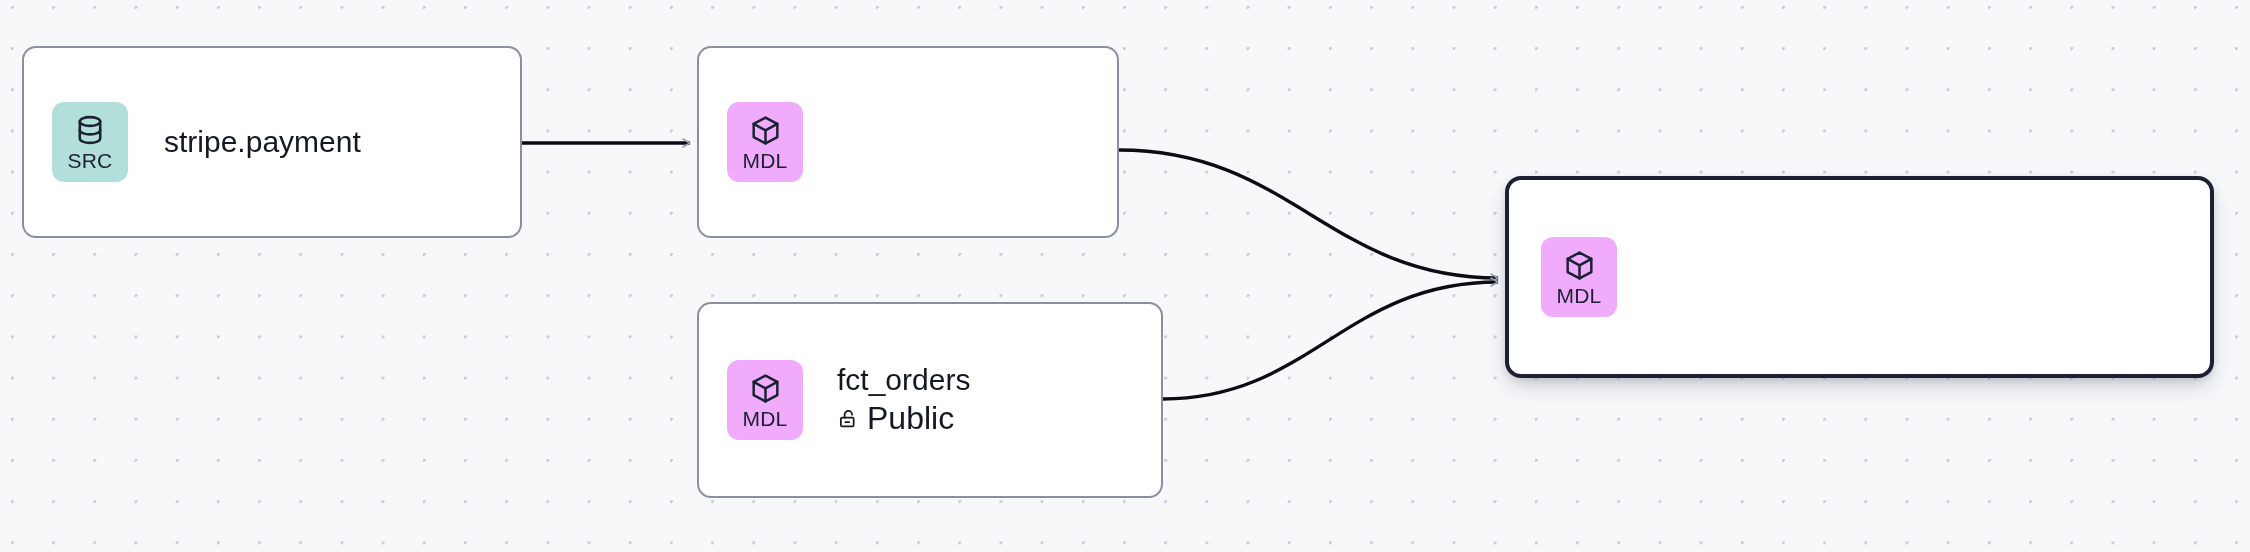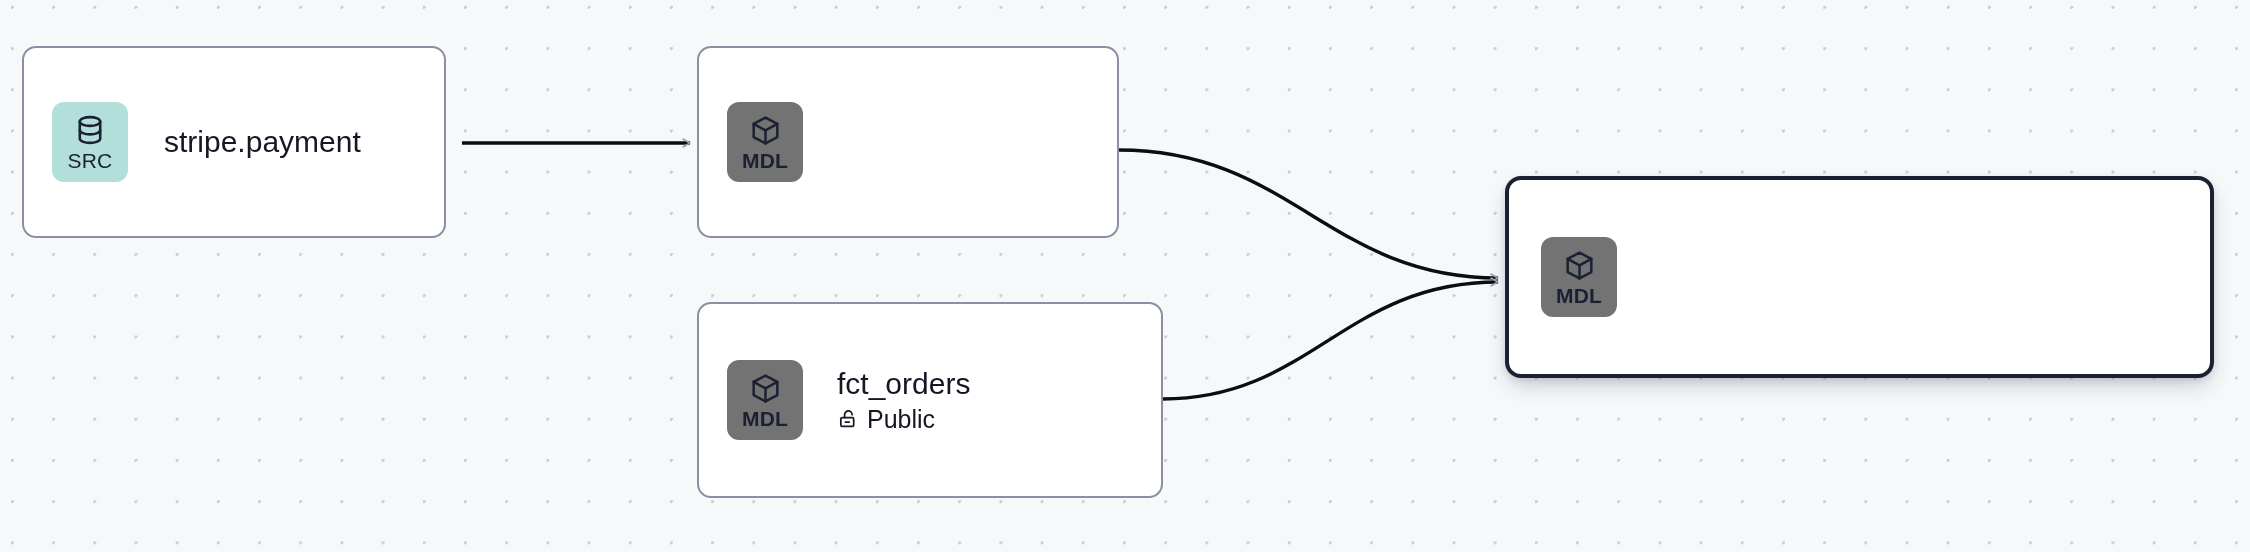--- a/index.html
+++ b/index.html
@@ -57,21 +57,21 @@
     width: 76px;
     height: 80px;
     border-radius: 12px;
     display: flex;
     flex-direction: column;
     align-items: center;
     justify-content: center;
     gap: 1px;
   }
   .badge.src { background: #b3dfda; }
-  .badge.mdl { background: #737373; font-weight: bold; }
+  .badge.mdl { background: #f0abfc; }
 
   .badge svg { display: block; }
 
   .badge-text {
     font-family: "Liberation Sans", sans-serif;
     font-size: 21px;
     line-height: 1;
     color: #1b2133;
     letter-spacing: 0.2px;
     margin-top: 2px;
@@ -90,29 +90,29 @@
     line-height: 1.05;
     color: #141824;
     white-space: nowrap;
   }
 
   .node-sub {
     display: flex;
     align-items: center;
     gap: 8px;
     font-family: "Liberation Sans", sans-serif;
-    font-size: 25px;
+    font-size: 32px;
     line-height: 1.05;
     color: #141824;
     white-space: nowrap;
   }
   .node-sub svg { display: block; flex: 0 0 auto; }
 
   
-  #node-stripe-payment      { left: 22px;   top: 46px;  width: 424px; height: 192px; padding-left: 28px; gap: 36px; }
+  #node-stripe-payment      { left: 22px;   top: 46px;  width: 500px; height: 192px; padding-left: 28px; gap: 36px; }
   #node-stg-payments        { left: 697px;  top: 46px;  width: 422px; height: 192px; padding-left: 28px; gap: 34px; }
   #node-fct-orders          { left: 697px;  top: 302px; width: 466px; height: 196px; padding-left: 28px; gap: 34px; }
   #node-agg-customer        { left: 1505px; top: 176px; width: 709px; height: 202px; padding-left: 32px; gap: 58px; }
 </style>
 </head>
 <body>
 
 <div id="canvas">
 
   <svg id="edges" viewBox="0 0 2250 552" width="2250" height="552" xmlns="http://www.w3.org/2000/svg">

